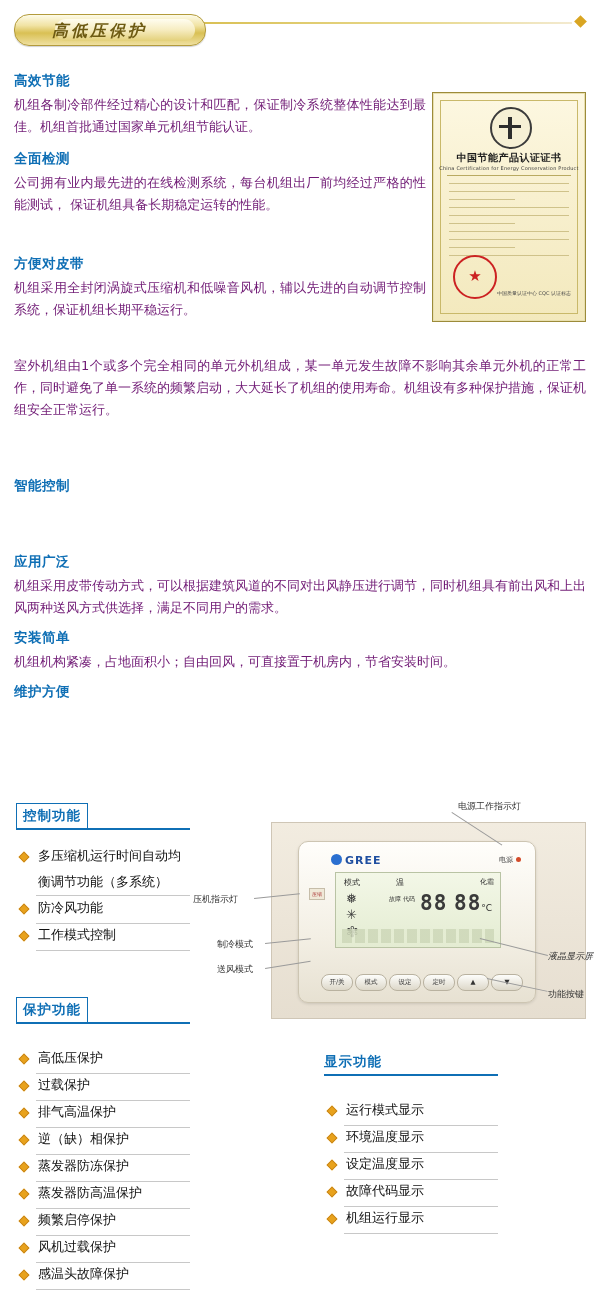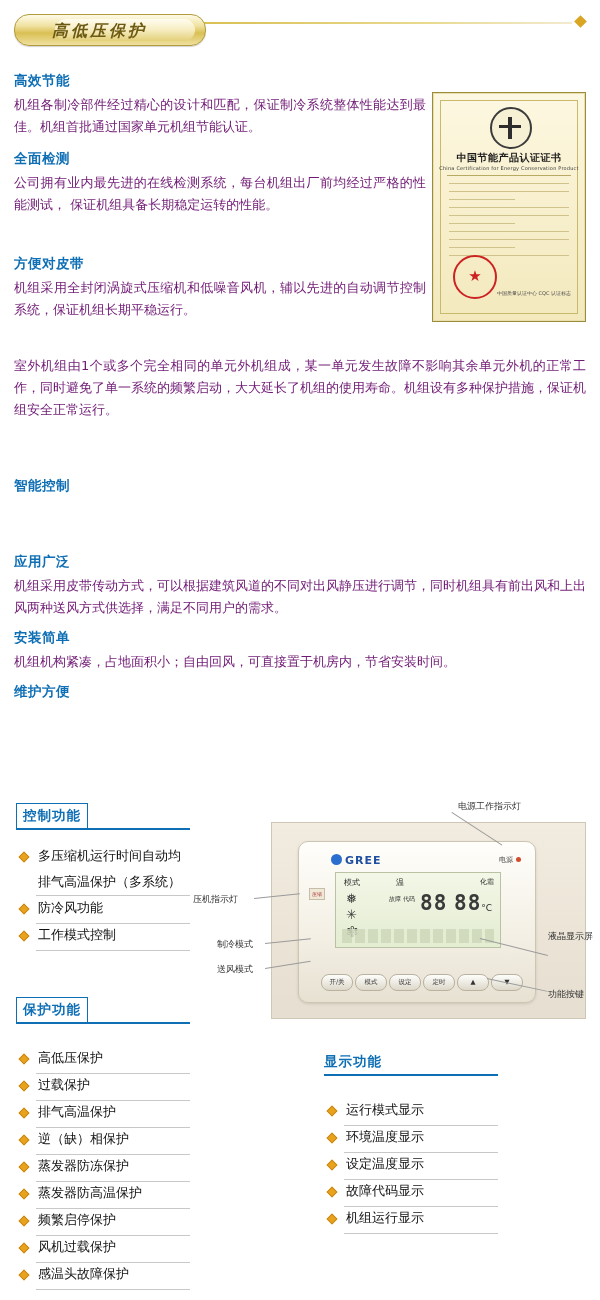--- a/index.html
+++ b/index.html
@@ -442,21 +442,21 @@
   <h3>维护方便</h3>
 </div>
 
 <div class="panel-head" style="left:16px; top:803px;">控制功能</div>
 <div class="head-underline" style="left:16px; top:828px; width:174px;"></div>
 
 <div class="bullet-item" style="left:20px; top:846px; width:170px;">
   <span class="dia"></span>
   <span class="txt">多压缩机运行时间自动均</span>
 </div>
-<div class="sub-line" style="left:38px; top:873px;">排气高温保护（多系统）</div>
+<div class="sub-line" style="left:38px; top:873px;">衡调节功能（多系统）</div>
 <div class="head-underline" style="left:36px; top:895px; width:154px; background:#c8c8c8; height:1px;"></div>
 
 <div class="bullet-item" style="left:20px; top:898px; width:170px;">
   <span class="dia"></span>
   <span class="txt">防冷风功能</span>
   <span class="rule" style="width:154px;"></span>
 </div>
 
 <div class="bullet-item" style="left:20px; top:925px; width:170px;">
   <span class="dia"></span>
@@ -582,17 +582,17 @@
 
 <div class="callout" style="left:193px; top:893px;">压机指示灯</div>
 <div class="leader" style="left:254px; top:898px; width:46px; transform:rotate(-6deg);"></div>
 
 <div class="callout" style="left:217px; top:938px;">制冷模式</div>
 <div class="leader" style="left:265px; top:943px; width:46px; transform:rotate(-6deg);"></div>
 
 <div class="callout" style="left:217px; top:963px;">送风模式</div>
 <div class="leader" style="left:265px; top:968px; width:46px; transform:rotate(-9deg);"></div>
 
-<div class="callout" style="left:548px; top:930px;">液晶显示屏</div>
+<div class="callout" style="left:548px; top:950px;font-style:italic;">液晶显示屏</div>
 <div class="leader" style="left:480px; top:938px; width:70px; transform:rotate(14deg);"></div>
 
 <div class="callout" style="left:548px; top:988px;">功能按键</div>
 <div class="leader" style="left:487px; top:978px; width:62px; transform:rotate(12deg);"></div>
 
 </body></html>

